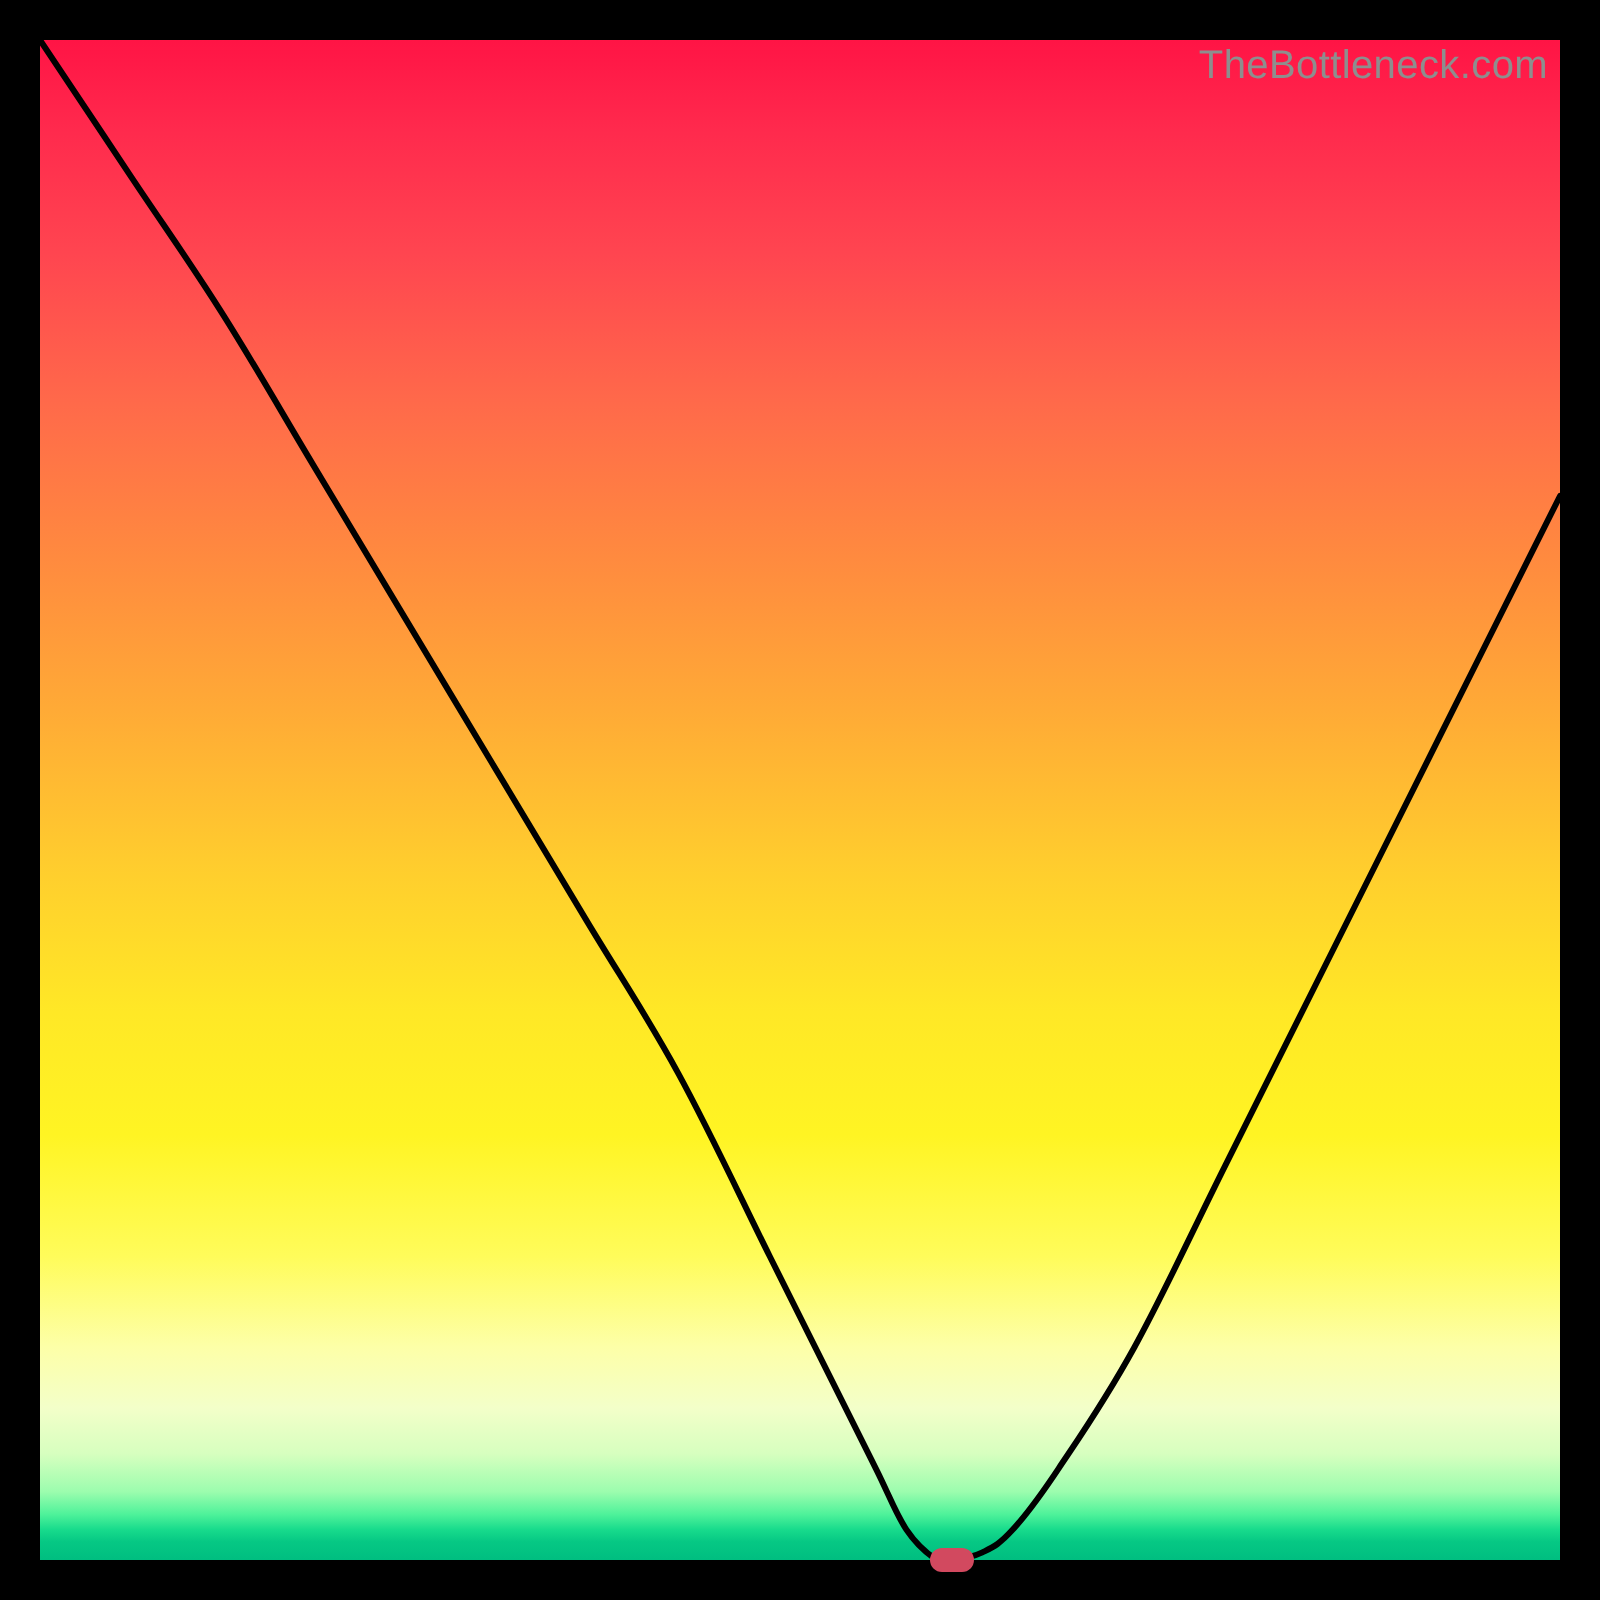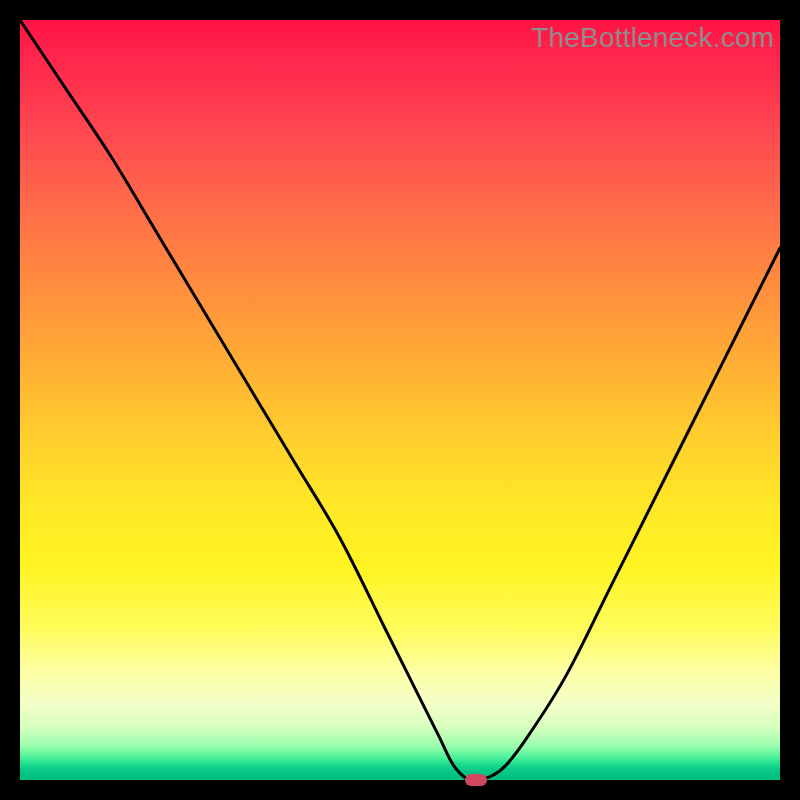--- a/index.html
+++ b/index.html
@@ -44,21 +44,21 @@
       #18db8c 98%,
       #06c884 98.8%,
       #00be80 100%
     );
   }
   .watermark {
     position: absolute;
     top: 2px;
     right: 6px;
     color: #8e8e8e;
-    font-size: 28px;
+    font-size: 20px;
     letter-spacing: 0.2px;
     user-select: none;
   }
   svg.curve {
     position: absolute;
     left: 0;
     top: 0;
     width: 760px;
     height: 760px;
   }

